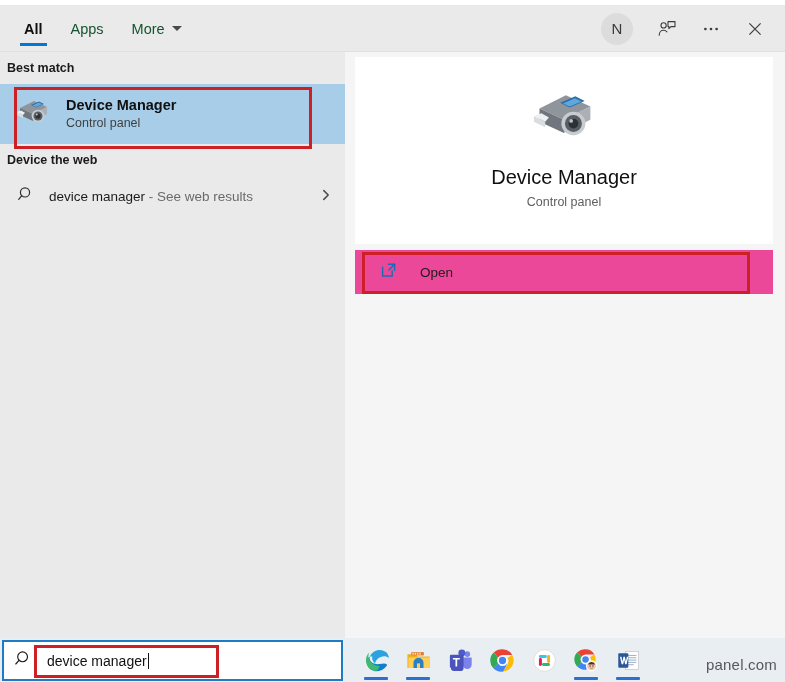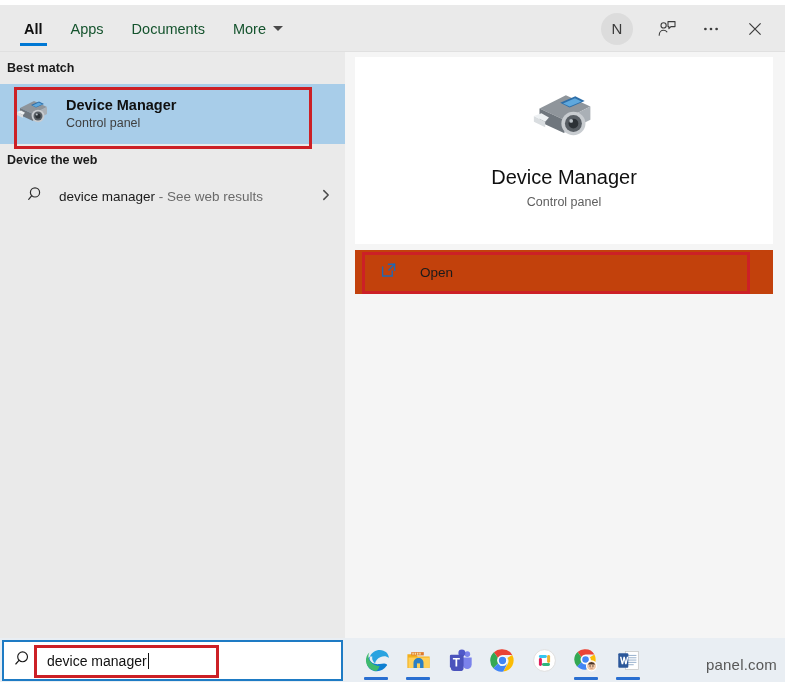--- a/index.html
+++ b/index.html
@@ -146,21 +146,21 @@
     font-size: 12.5px;
     color: #3f3f3f;
     line-height: 17px;
     margin-top: 1px;
   }
 
   #web-row {
     height: 40px;
     display: flex;
     align-items: center;
-    padding: 0 12px 0 27px;
+    padding: 0 12px 0 17px;
   }
   .web-text {
     margin-left: 14px;
     font-size: 13.5px;
     color: #1b1b1b;
     flex: 1;
   }
   .web-text .muted { color: #6a6a6a; }
   .chev { color: #4a4a4a; font-size: 15px; }
 
@@ -189,21 +189,21 @@
     text-align: center;
     font-size: 12.5px;
     color: #5e5e5e;
     margin-top: 6px;
   }
   #open-card {
     position: absolute;
     left: 355px; top: 250px;
     width: 418px;
     height: 44px;
-    background: #c2410c;
+    background: #ec4899;
     box-sizing: border-box;
   }
   #open-row {
     height: 44px;
     display: flex;
     align-items: center;
     padding-left: 25px;
   }
   #open-label {
     margin-left: 22px;
@@ -299,23 +299,20 @@
   <div class="top-strip"></div>
 
   <div id="header">
 
     <div id="tabs">
       <div class="tab active">
         <span>All</span>
       </div>
       <div class="tab">
         <span>Apps</span>
-      </div>
-      <div class="tab">
-        <span>Documents</span>
       </div>
       <div class="tab">
         <span>More</span>
         <span class="caret"></span>
       </div>
     </div>
 
     <div id="header-actions">
       <div id="avatar">
         <span>N</span>

